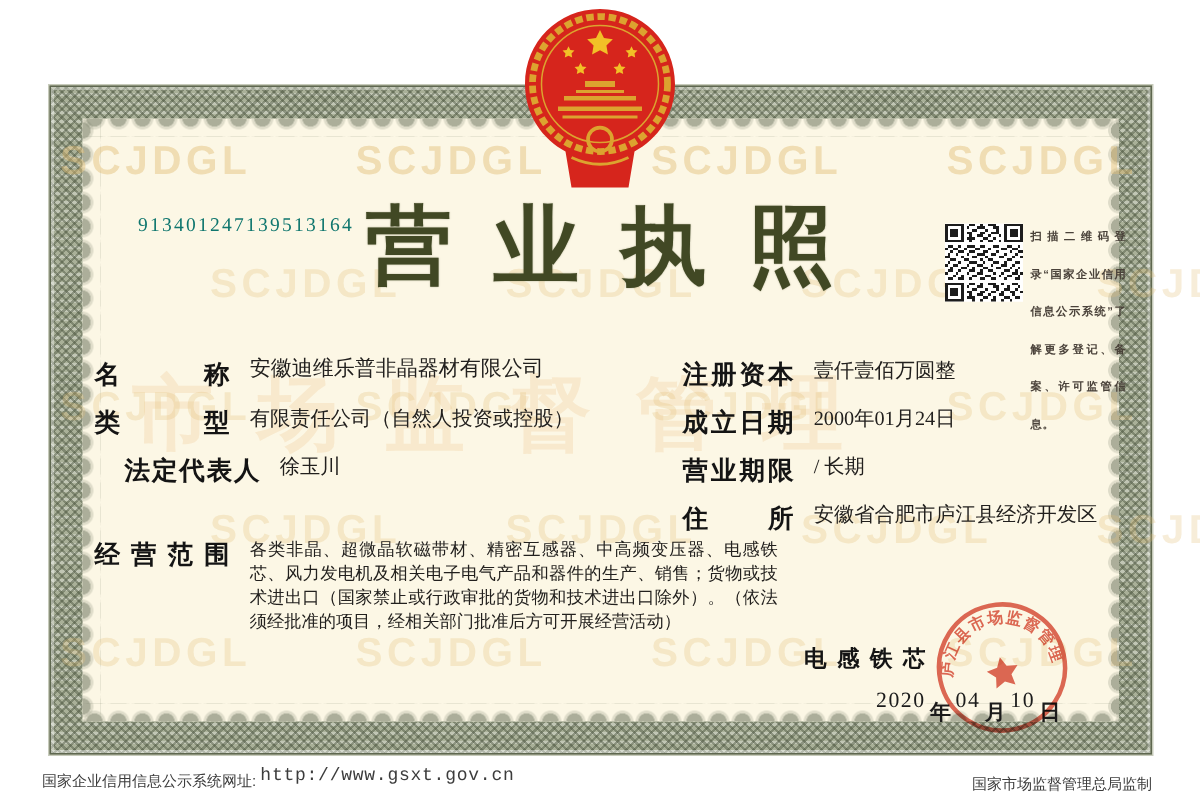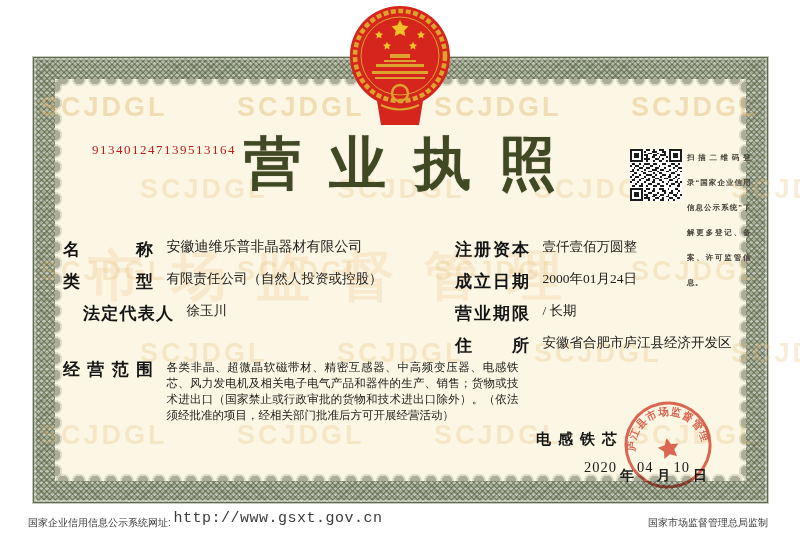--- a/index.html
+++ b/index.html
@@ -43,21 +43,21 @@
   }
   .wm-big {
     position:absolute; z-index:1; left:88px; top:240px; font-size:54px; font-weight:bold;
     letter-spacing:30px; color:rgba(233,160,82,.16); white-space:nowrap; pointer-events:none;text-align:right;
   }
 
   
   .credit-block { position:absolute; left:95px; top:137px; z-index:2; }
   .credit-label { font-size:13.5px; font-weight:bold; letter-spacing:4px; color:#4b4e27; }
   .credit-code  { margin-top:5px; margin-left:-3px; font-family:"Liberation Serif","DejaVu Serif",serif;
-                  font-size:13px; letter-spacing:1.5px; color:#b91c1c; }
+                  font-size:13px; letter-spacing:1.5px; color:#0f766e; }
 
   .license-title {
     position:absolute; left:0; top:126px; width:800px; z-index:2;
     text-align:center; font-size:57px; font-weight:bold; color:#414824;
     letter-spacing:28px; text-indent:28px; white-space:nowrap;
     text-shadow:0 0 1px rgba(65,72,36,.5);
   }
 
   
   .qr-box { position:absolute; left:630px; top:149px; width:52px; height:52px; z-index:2; background:#fff; }
@@ -91,21 +91,21 @@
   .issue-date .d-num  { font-family:"Liberation Serif","DejaVu Serif",serif; font-size:14.5px;
                         position:relative; top:-6px; letter-spacing:1px; }
   .issue-date .d-unit { font-size:14px; font-weight:bold; position:relative; top:2px; margin:0 3px; }
 
   .seal { position:absolute; left:622px; top:399px; z-index:3; opacity:.78;
           transform:rotate(-12deg); mix-blend-mode:multiply; }
 
   
   .footer-left { position:absolute; left:28px; top:514px; font-size:10px; color:#3c3c3c; z-index:2; }
   .footer-left .url { font-family:"Liberation Mono","DejaVu Sans Mono",monospace;
-                      font-size:15px; position:relative; top:-4px; letter-spacing:.5px; }
+                      font-size:12px; position:relative; top:-4px; letter-spacing:.5px; }
   .footer-right { position:absolute; right:32px; top:516px; font-size:10px; color:#3c3c3c; z-index:2; }
 
   .emblem { position:absolute; left:344px; top:4px; z-index:4; }
 </style>
 </head>
 <body>
 
 <div class="cert">
   <div class="cert-inner"></div>
 </div>

